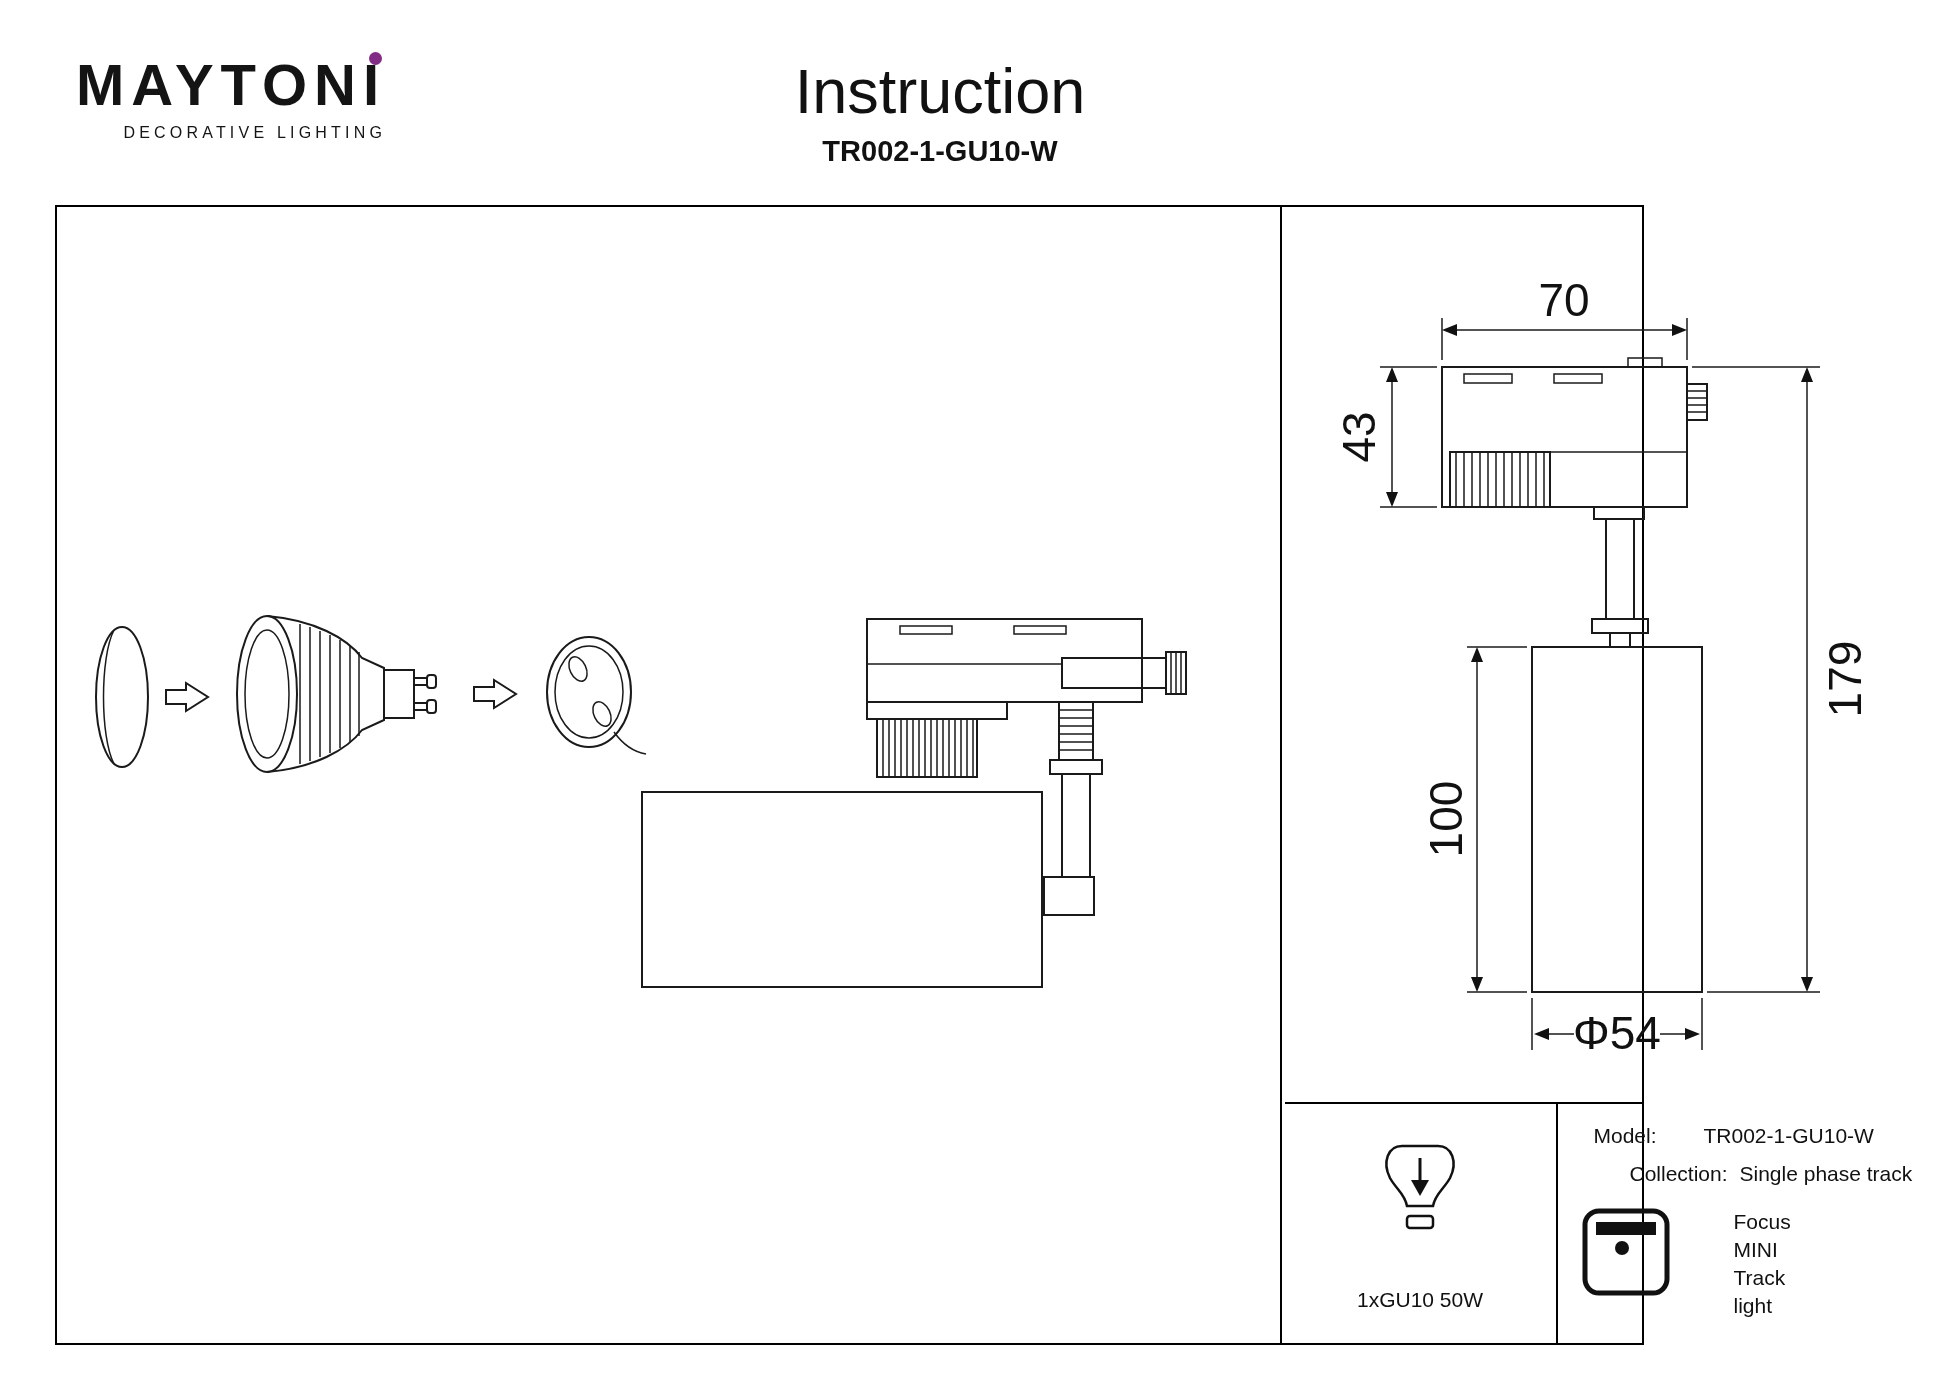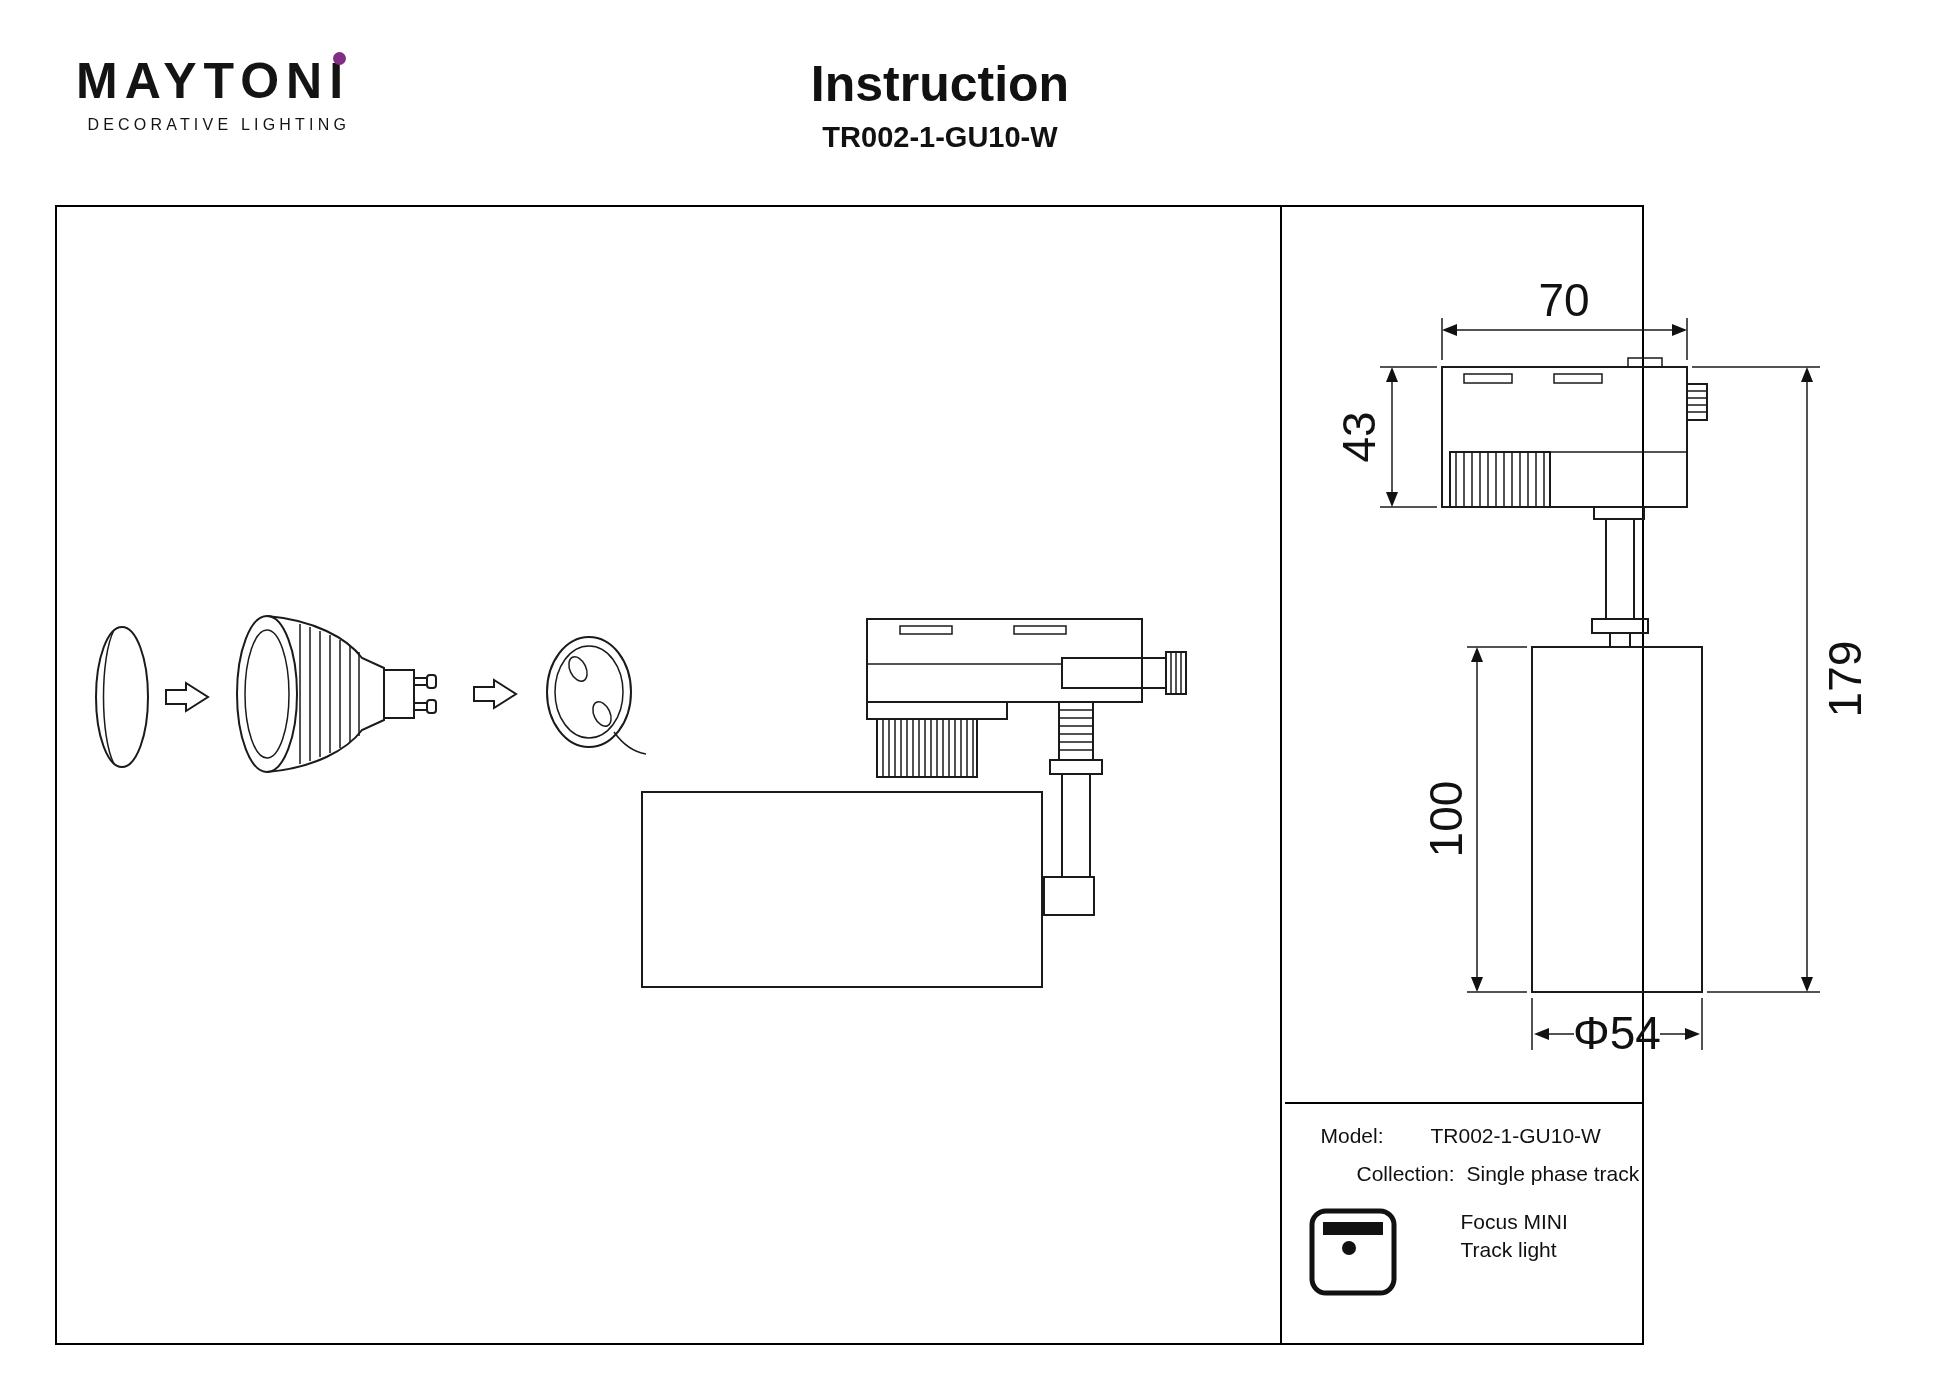--- a/index.html
+++ b/index.html
@@ -2,26 +2,26 @@
 <html><head>
 <meta charset="utf-8">
 <style>
   * { margin:0; padding:0; box-sizing:border-box; }
   html,body { width:1946px; height:1376px; background:#fff; color:#111;
               font-family:"Liberation Sans", sans-serif; overflow:hidden; position:relative; }
 
   
   .logo-block { position:absolute; left:76px; top:56px; }
   .logo-inner { position:relative; display:inline-block; }
-  .logo-text { font-size:50px; font-weight:700; letter-spacing:7px; line-height:1; color:#141414;text-align:center; }
+  .logo-text { font-size:58px; font-weight:700; letter-spacing:7px; line-height:1; color:#141414;text-align:center; }
   .logo-dot  { position:absolute; width:13px; height:13px; border-radius:50%; right:4px; top:-4px; background:#822c86; }
   .logo-tagline { font-size:16px; letter-spacing:4.2px; margin-top:10px; text-align:right; color:#141414; }
 
   .title-block { position:absolute; left:940px; top:55px; transform:translateX(-50%); text-align:center; white-space:nowrap; }
-  .title    { font-size:50px; font-weight:700; }
+  .title    { font-size:63px; font-weight:400; }
   .subtitle { font-size:29px; font-weight:700; margin-top:8px; }
 
   
   .main { position:absolute; left:55px; top:205px; width:1589px; height:1140px; border:2.5px solid #000; }
   .panel-left  { position:absolute; left:0; top:0; width:1225px; height:100%; border-right:2.5px solid #000; }
   .svg-left  { position:absolute; left:5px; top:355px; }
   .svg-right { position:absolute; left:1235px; top:5px; }
 
   .strip { position:absolute; left:1227.5px; top:895px; right:0; bottom:0; border-top:2.5px solid #000; display:flex; }
   .cell-lamp { width:273px; border-right:2.5px solid #000; position:relative; }
@@ -186,20 +186,31 @@
       <line class="thin" x1="257" y1="822" x2="282" y2="822"></line>
       <polygon class="arr" points="242,822 257,816 257,828"></polygon>
       <line class="thin" x1="368" y1="822" x2="393" y2="822"></line>
       <polygon class="arr" points="408,822 393,816 393,828"></polygon>
       <text class="dim-text" stroke="none" text-anchor="middle" x="325" y="837">Φ54</text>
     </g>
   </svg>
 
   <div class="strip">
 
+    <div class="cell-lamp">
+      <div class="bulb-wrap">
+        <svg width="92" height="108" viewBox="0 0 92 108" fill="none" stroke="#111" stroke-width="2.5">
+          <path d="M 28,10 L 64,10 C 78,10 84,26 76,42 C 70,53 61,58 59,70 L 33,70 C 31,58 22,53 16,42 C 8,26 14,10 28,10 Z"></path>
+          <line x1="46" y1="22" x2="46" y2="46" stroke-width="3"></line>
+          <polygon points="46,60 37,44 55,44" fill="#111" stroke="none"></polygon>
+          <rect x="33" y="80" width="26" height="12" rx="3"></rect>
+        </svg>
+      </div>
+      <div class="lamp-caption">1xGU10 50W</div>
+    </div>
 
     <div class="cell-info">
       <span class="info-label row1">Model:</span>
       <span class="info-value row1">TR002-1-GU10-W</span>
       <span class="info-label row2">Collection:</span>
       <span class="info-value row2">Single phase track</span>
 
       <div class="track-icon-wrap">
         <svg width="92" height="96" viewBox="0 0 92 96" fill="none" stroke="#111" stroke-width="5">
           <rect x="5" y="7" width="82" height="82" rx="14"></rect>

